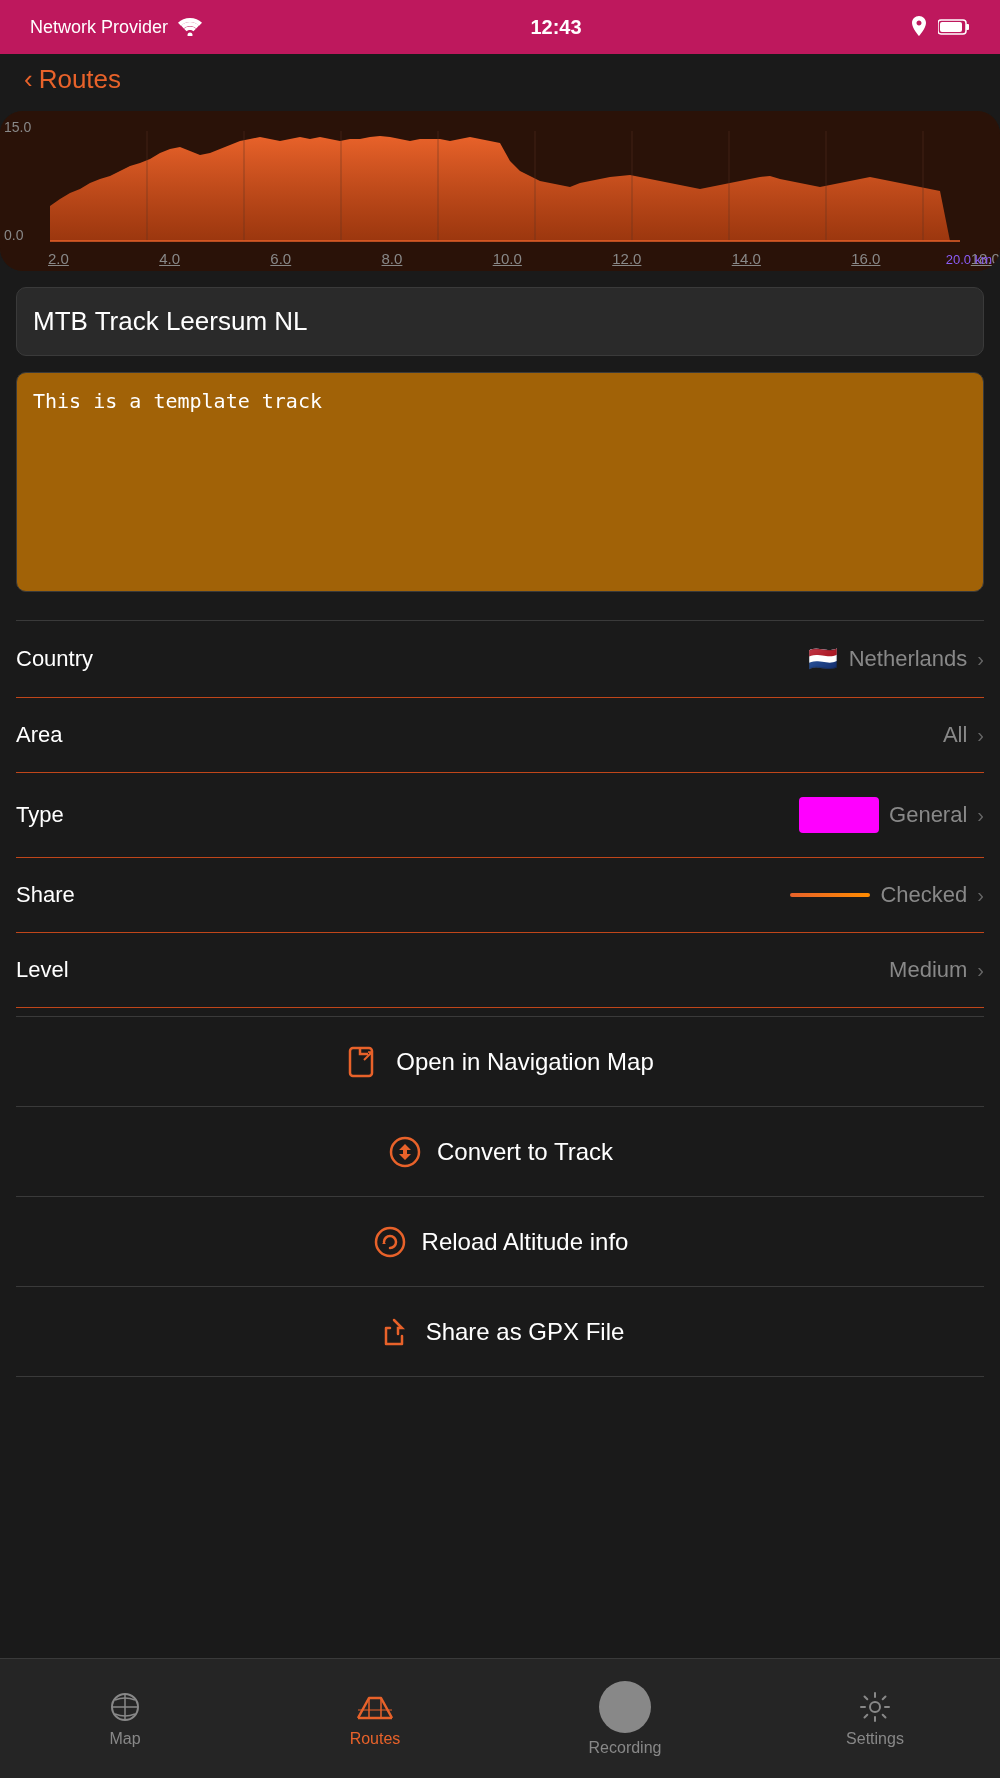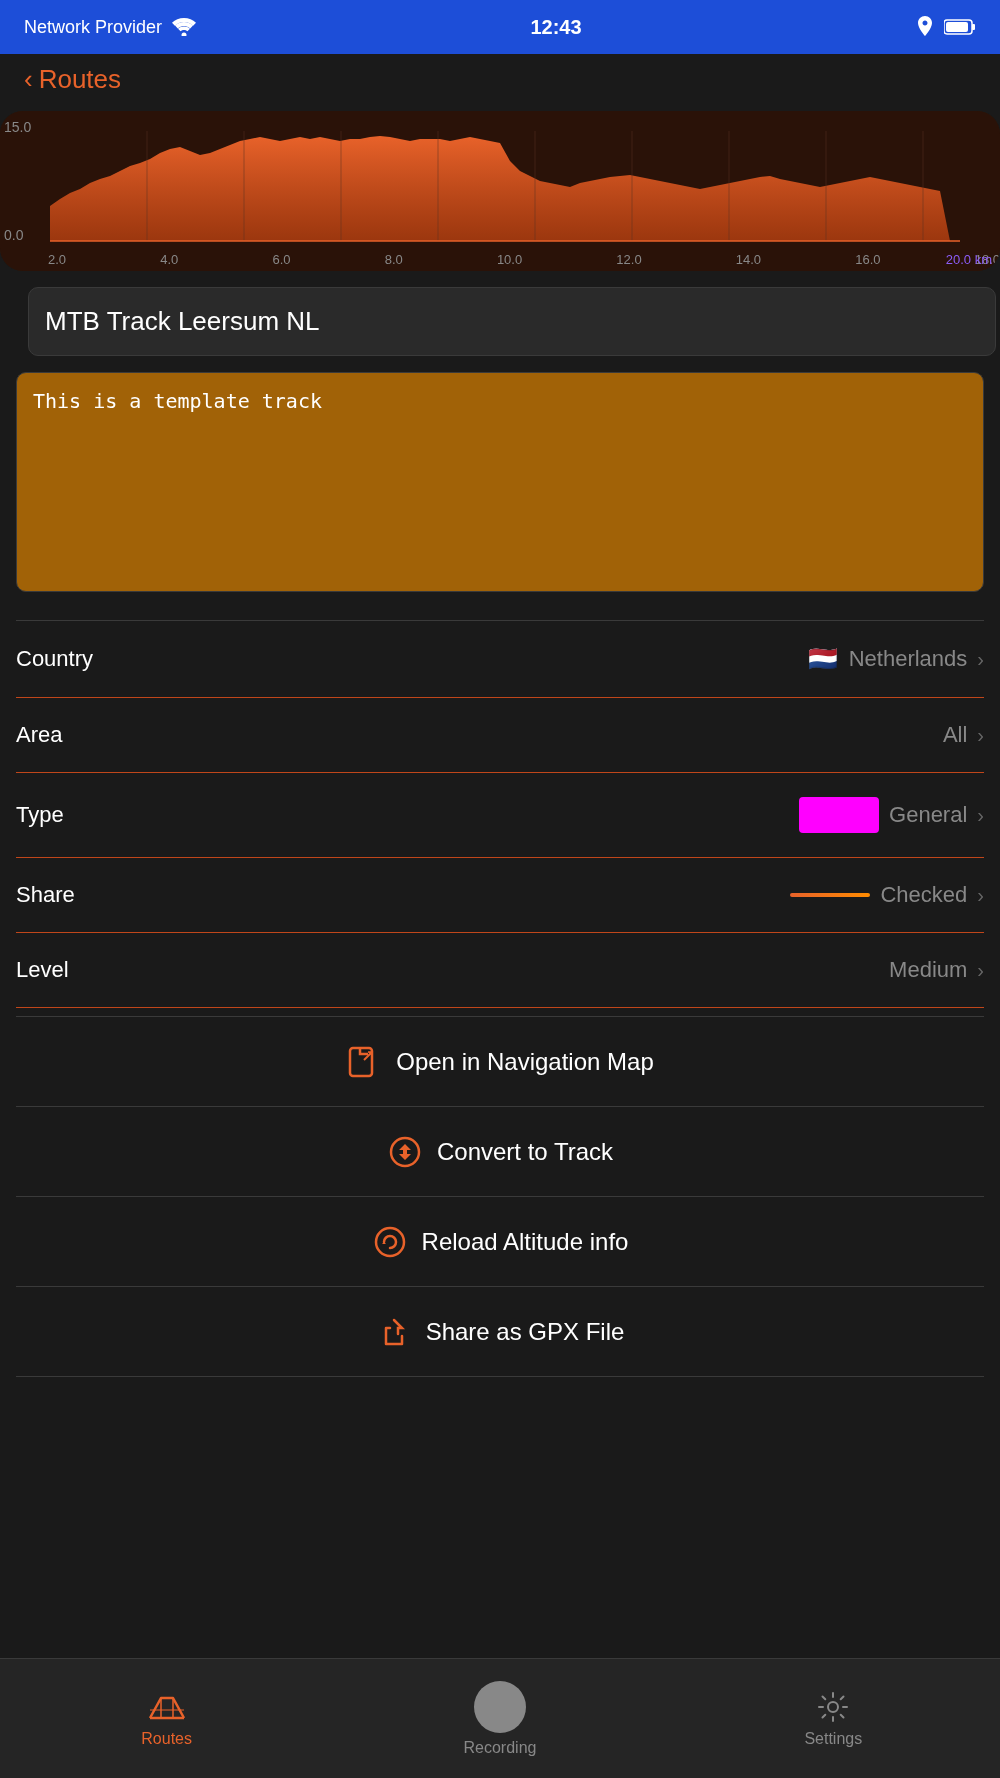--- a/index.html
+++ b/index.html
@@ -11,22 +11,22 @@
       color: #ffffff;
       position: relative;
       overflow-x: hidden;
     }
 
     
     .status-bar {
       display: flex;
       justify-content: space-between;
       align-items: center;
-      padding: 12px 24px;
-      background: #1d4ed8;
+      padding: 12px 30px;
+      background: #be185d;
       height: 54px;
     }
     .status-bar-left {
       font-size: 18px;
       font-weight: 500;
       color: #ffffff;
       display: flex;
       align-items: center;
       gap: 10px;
     }
@@ -90,22 +90,23 @@
     }
     .chart-x-labels {
       position: absolute;
       bottom: 4px;
       left: 48px;
       right: 0;
       display: flex;
       justify-content: space-between;
     }
     .chart-x-label {
-      font-size: 13px;
+      font-size: 15px;
       color: #888;
+      text-decoration: underline;
     }
     .chart-km {
       position: absolute;
       bottom: 4px;
       right: 8px;
       font-size: 13px;
       color: #8b5cf6;
     }
 
     
@@ -116,21 +117,21 @@
 
     
     .track-name-input {
       width: 100%;
       background: #2a2a2a;
       border: 1px solid #3a3a3a;
       border-radius: 10px;
       padding: 18px 16px;
       font-size: 26px;
       color: #ffffff;
-      margin: 16px 12px;
+      margin: 16px 0;
       outline: none;
     }
 
     
     .description-textarea {
       width: 100%;
       background: #a16207;
       border: 1px solid #3a3a3a;
       border-radius: 10px;
       padding: 16px;
@@ -438,20 +439,30 @@
       <span class="action-label">Share as GPX File</span>
     </div>
 
   </div>
 
   <div class="tab-spacer"></div>
 </div>
 
 <div class="tab-bar">
 
+  <div class="tab-item">
+    <svg width="34" height="34" viewBox="0 0 34 34" fill="none">
+      <circle cx="17" cy="17" r="13" stroke="#888888" stroke-width="2" fill="none"></circle>
+      <line x1="4" y1="17" x2="30" y2="17" stroke="#888888" stroke-width="1.5"></line>
+      <path d="M7 10 Q17 6 27 10" stroke="#888888" stroke-width="1.5" fill="none"></path>
+      <path d="M7 24 Q17 28 27 24" stroke="#888888" stroke-width="1.5" fill="none"></path>
+      <line x1="17" y1="4" x2="17" y2="30" stroke="#888888" stroke-width="1.5"></line>
+    </svg>
+    <span class="tab-label">Map</span>
+  </div>
 
   <div class="tab-item">
     <svg width="38" height="34" viewBox="0 0 38 34" fill="none">
       <path d="M2 28 L13 8 L25 8 L36 28" stroke="#e8622a" stroke-width="2.5" fill="none" stroke-linejoin="round"></path>
       <line x1="2" y1="28" x2="36" y2="28" stroke="#e8622a" stroke-width="2.5"></line>
       <path d="M13 28 L13 8" stroke="#e8622a" stroke-width="1.5"></path>
       <path d="M25 28 L25 8" stroke="#e8622a" stroke-width="1.5"></path>
       <path d="M2 20 L36 20" stroke="#e8622a" stroke-width="1"></path>
     </svg>
     <span class="tab-label active">Routes</span>

